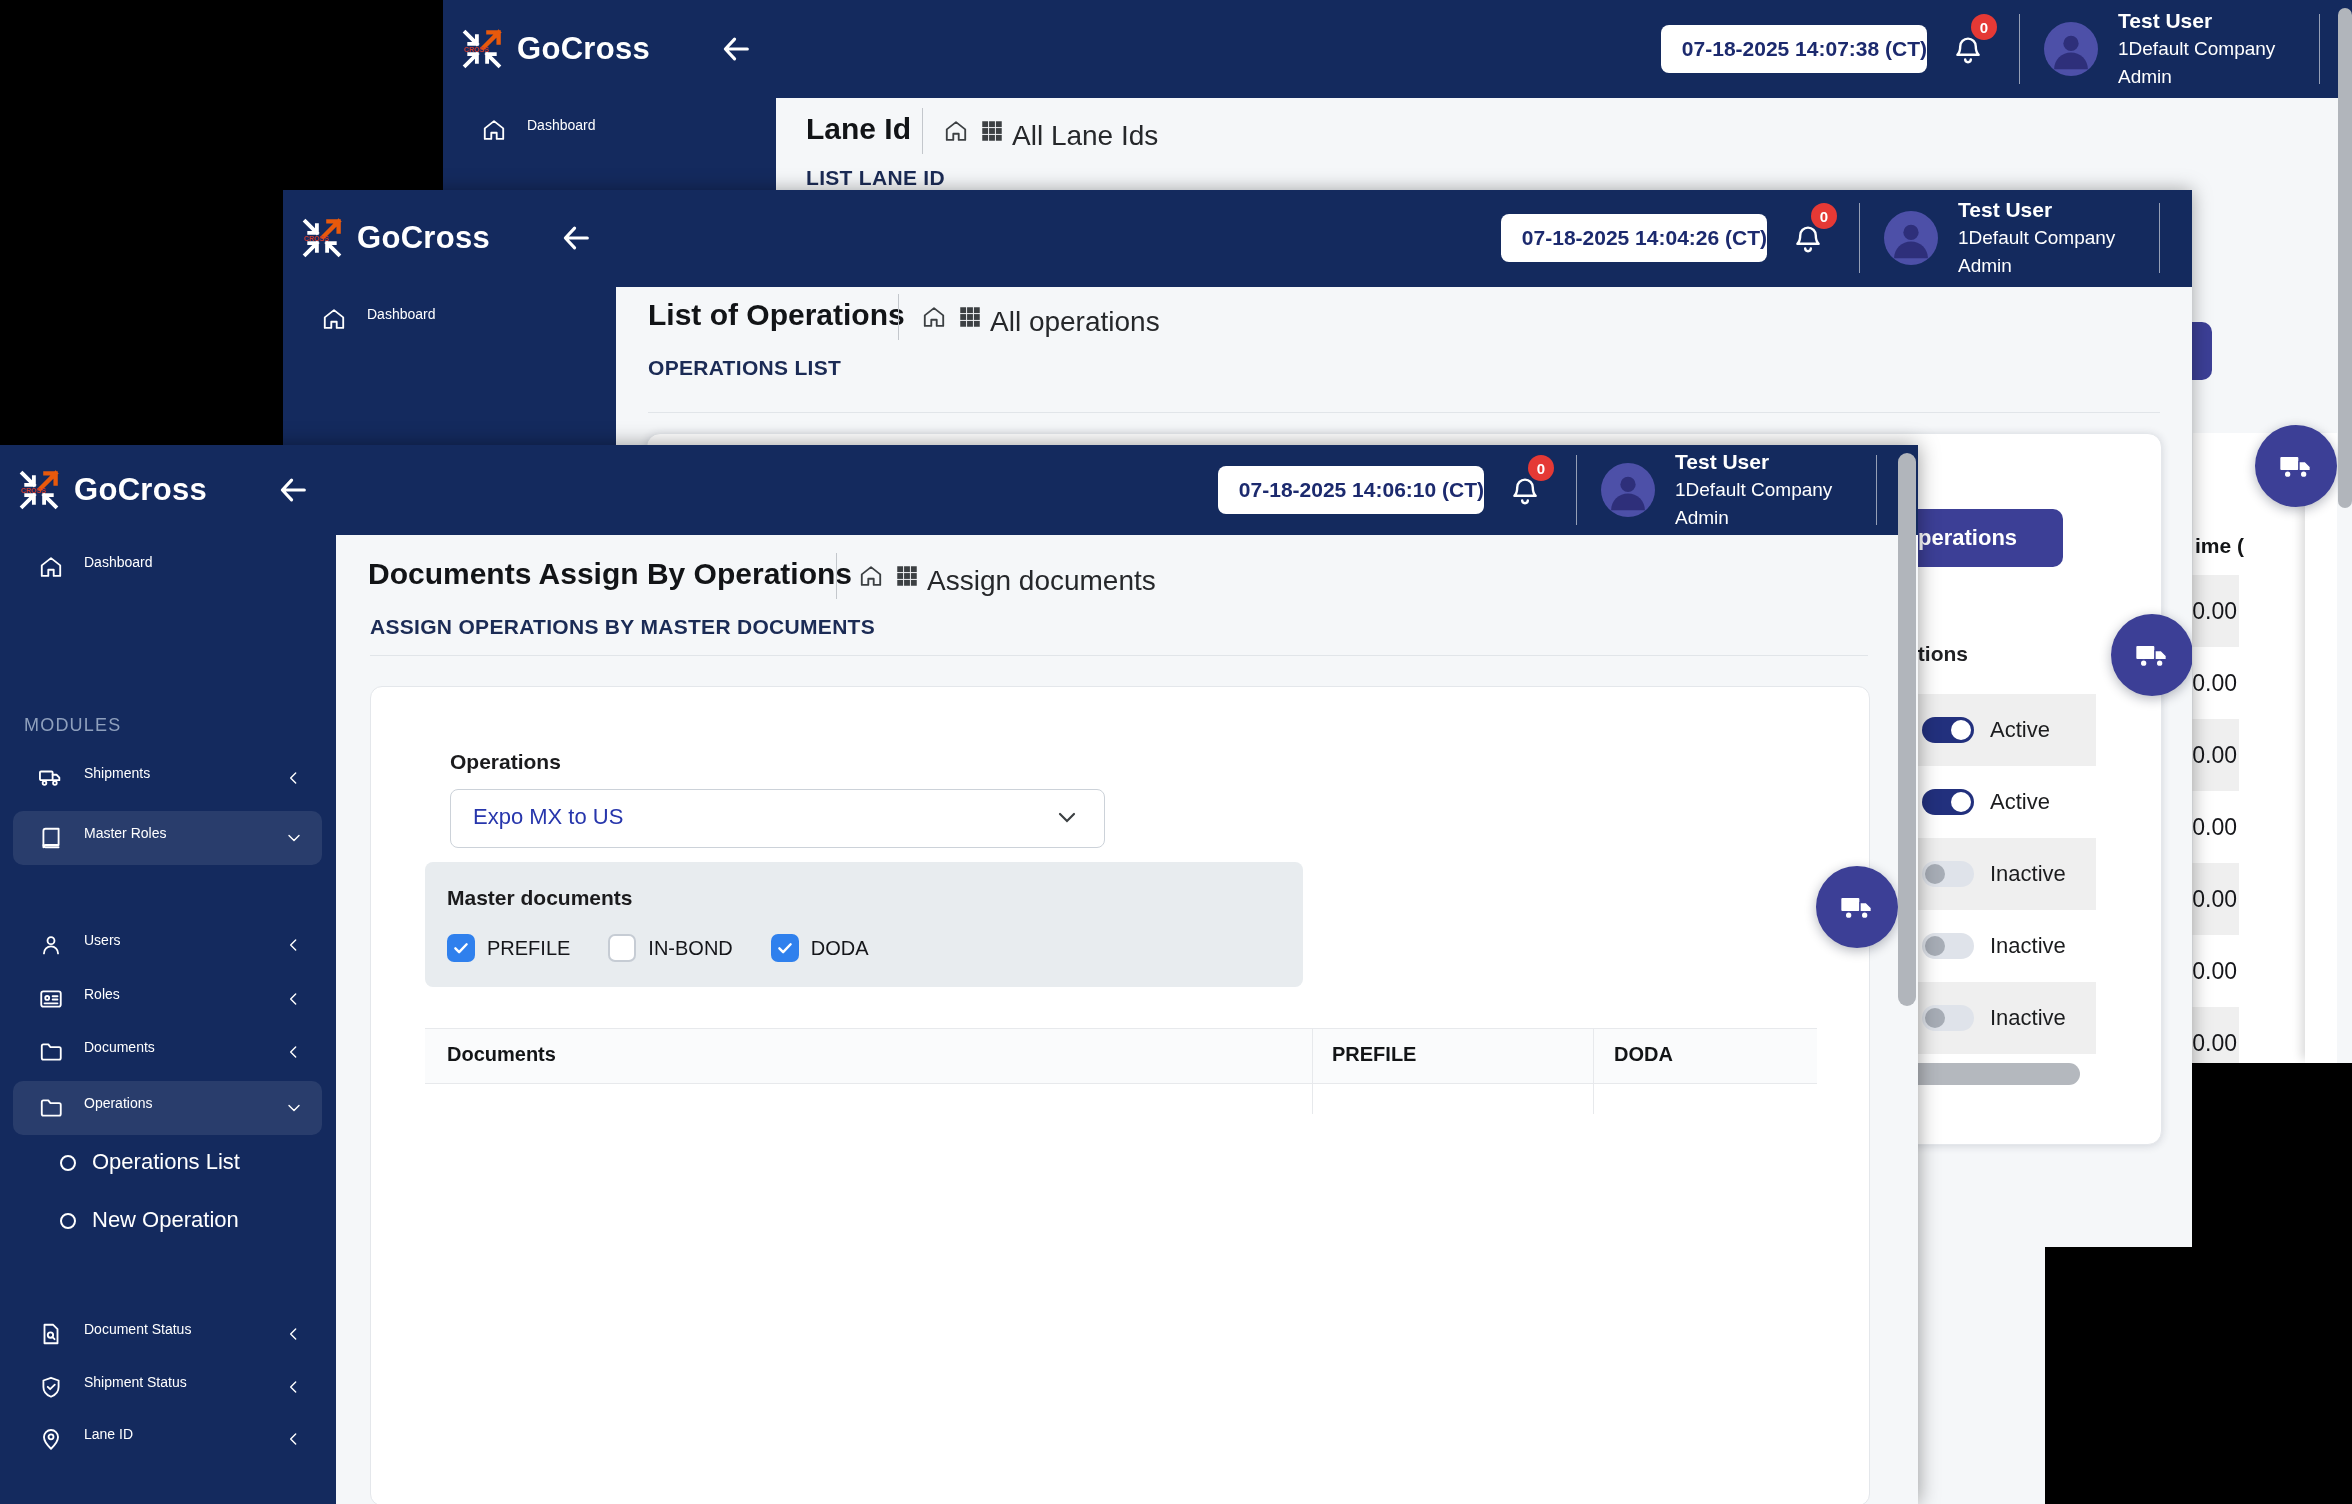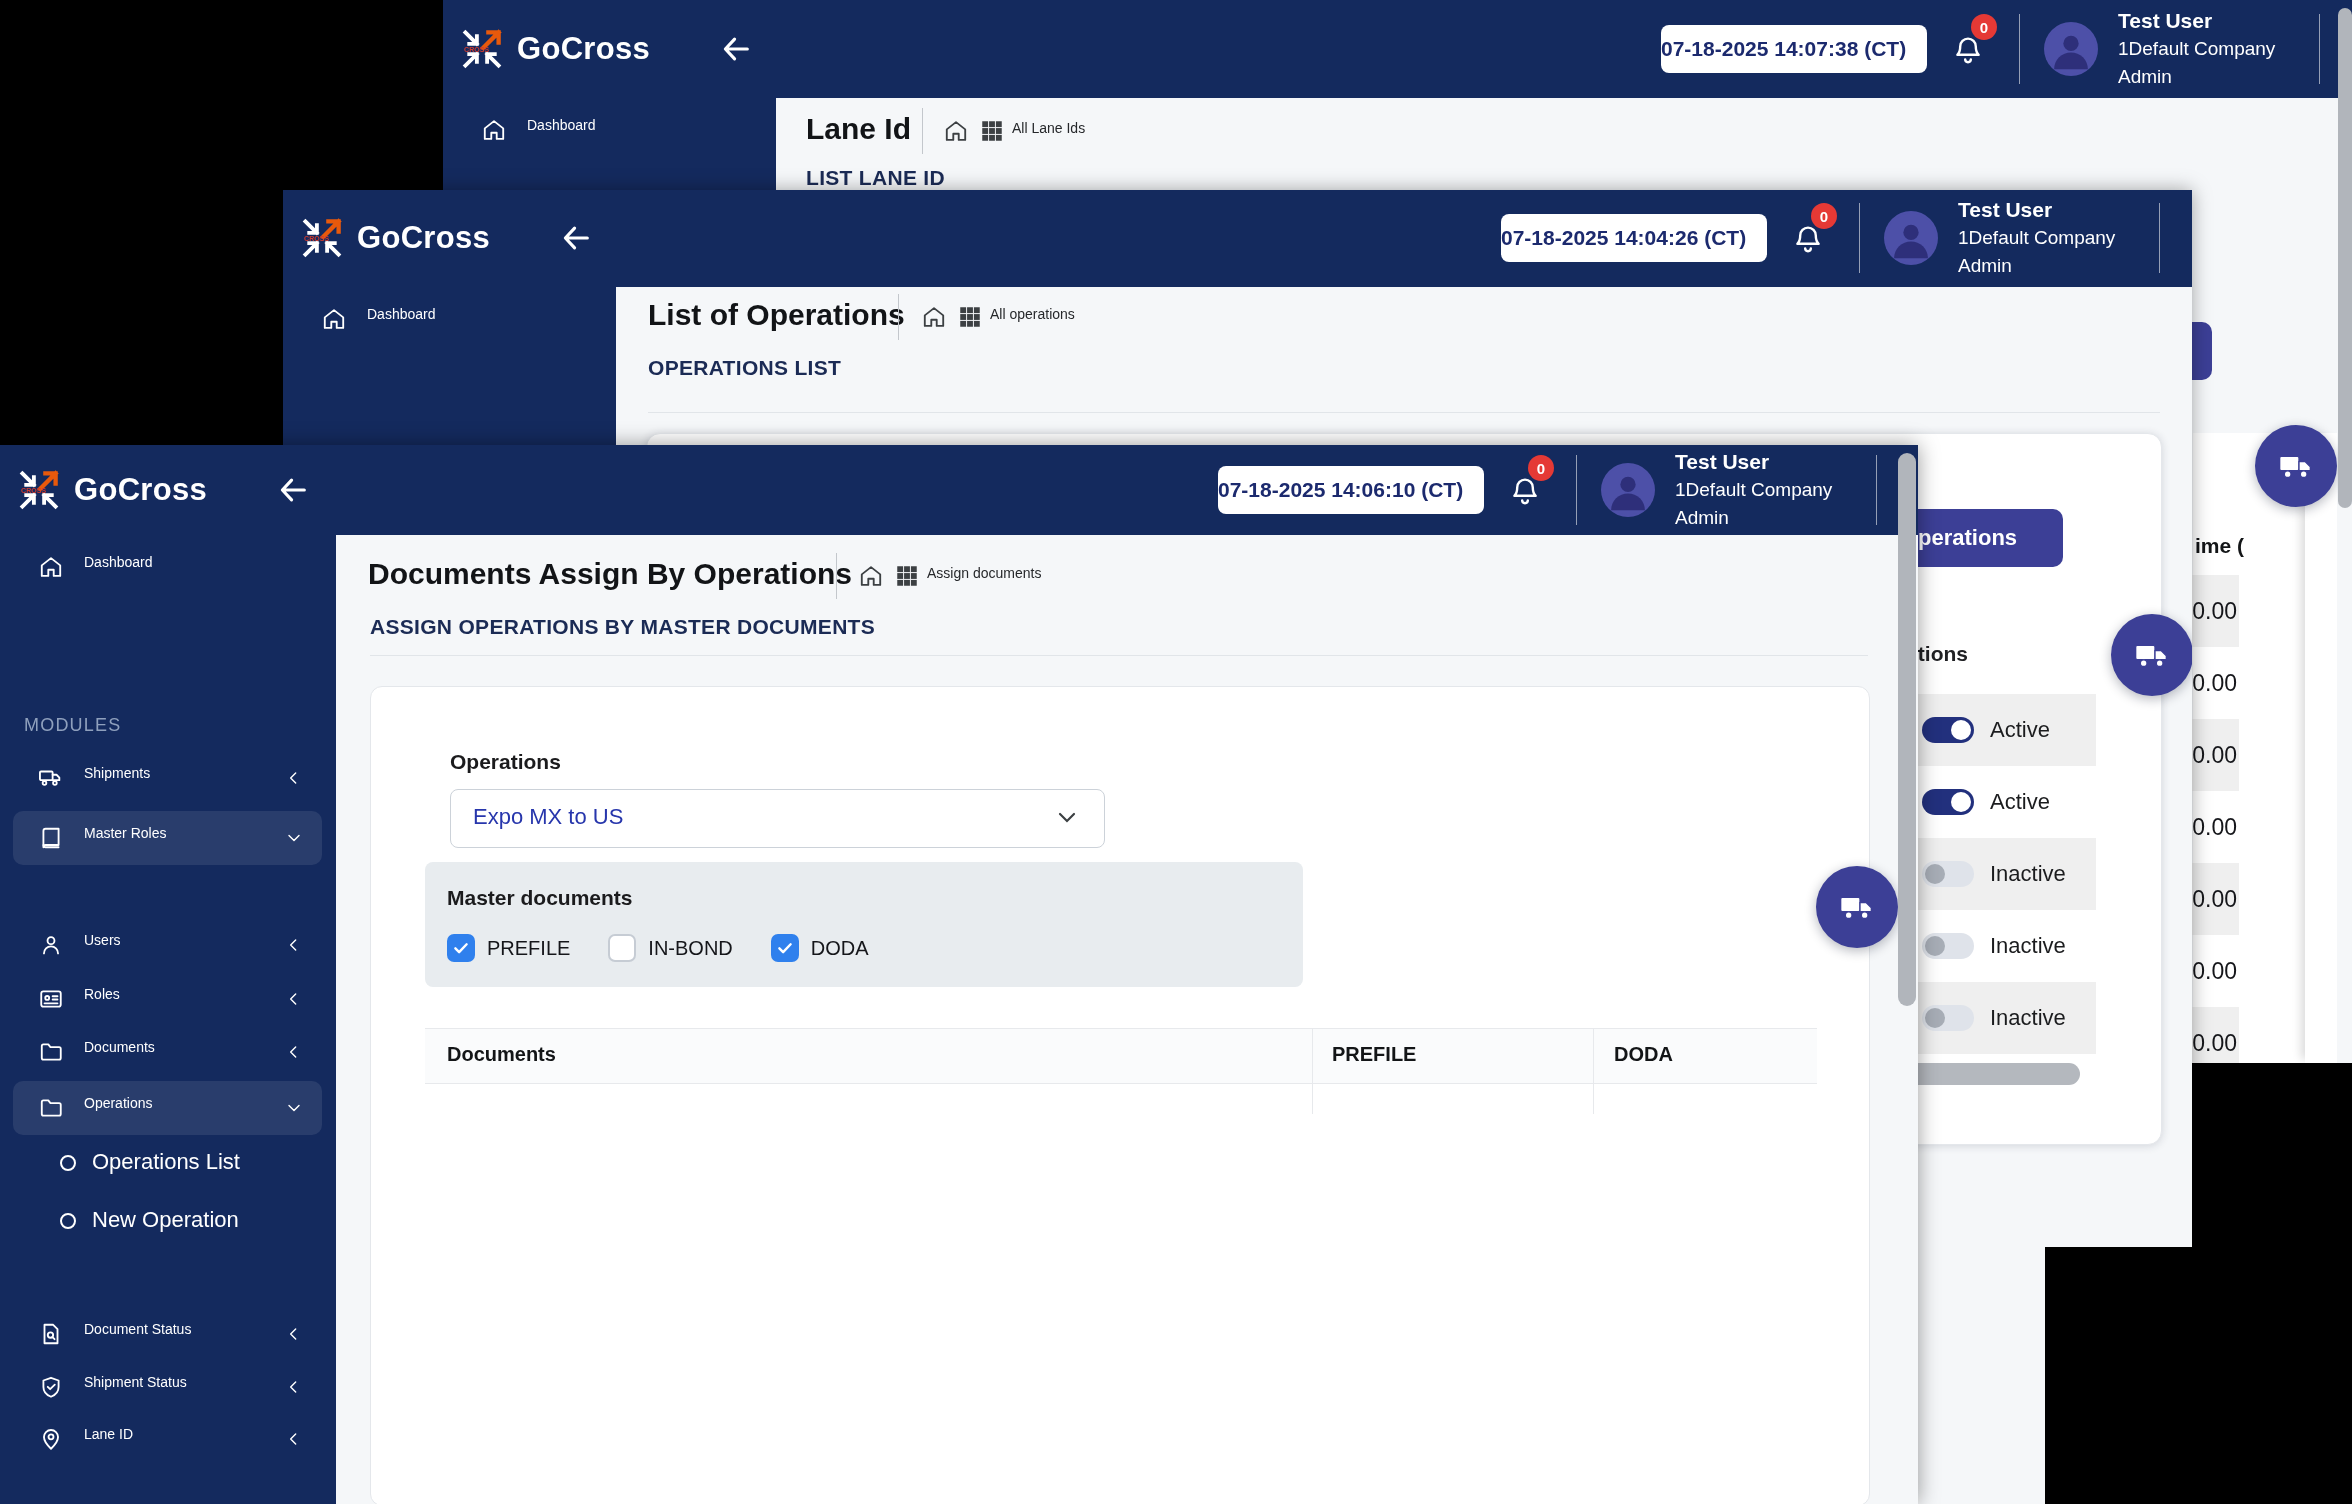--- a/index.html
+++ b/index.html
@@ -6,21 +6,21 @@
   body{width:2352px;height:1504px;background:#000;position:relative;overflow:hidden;
        font-family:"Liberation Sans","DejaVu Sans",sans-serif;color:#17181a}
   .abs{position:absolute}
   .win{position:absolute;overflow:hidden;background:#f5f7f9}
   .hdr{position:absolute;left:0;top:0;width:100%;background:#142a5e}
   .brandcell{position:absolute;left:0;top:0;border-bottom:1px solid #0b2150;background:#142a5e}
   .brandtxt{position:absolute;left:74px;font-size:31px;font-weight:800;color:#fff;letter-spacing:.3px}
   .logo{position:absolute;left:16px;width:46px;height:46px}
   .backbtn{position:absolute;left:276px;width:34px;height:34px;color:#fff;cursor:pointer}
   .pill{position:absolute;left:1218px;width:266px;height:48px;background:#fff;border-radius:8px;
-        display:flex;align-items:center;justify-content:flex-start;font-size:21px;font-weight:700;color:#1c2a6e}
+        display:flex;align-items:center;justify-content:flex-end;font-size:21px;font-weight:700;color:#1c2a6e}
   .bell{position:absolute;left:1508px;width:34px;height:34px;color:#fff}
   .badge{position:absolute;left:1528px;width:26px;height:26px;border-radius:50%;background:#e53935;
          color:#fff;font-size:15px;font-weight:700;display:flex;align-items:center;justify-content:center}
   .vdiv{position:absolute;width:1px;background:rgba(255,255,255,.55)}
   .avatar{position:absolute;left:1601px;width:54px;height:54px;border-radius:50%;background:#4d50a8;overflow:hidden}
   .utext{position:absolute;left:1675px;color:#fff;width:240px;line-height:28px}
   .uname{font-size:21px;font-weight:700}
   .uline{font-size:19px}
   .sbar{position:absolute;left:0;background:#142a5e}
   .sitem{position:absolute;left:0;width:333px;height:52px;color:#fff;cursor:pointer}
@@ -31,21 +31,21 @@
   .slabel{position:absolute;left:84px;top:13px;font-size:14px;font-weight:500}
   .shl .slabel,.shl .sicon{left:71px}
   .shl .sicon{left:25px}
   .schev{position:absolute;left:284px;top:16px;width:20px;height:20px;color:#fff}
   .sbullet{position:absolute;left:60px;top:19px;width:12px;height:12px;border:2px solid #fff;border-radius:50%}
   .sublabel{position:absolute;left:92px;top:13px;font-size:22px;font-weight:500}
   .smodules{position:absolute;left:24px;color:#8fa0bd;font-size:18px;letter-spacing:1.2px;font-weight:500}
   .ptitle{position:absolute;font-size:30px;font-weight:700;color:#121417}
   .crumbdiv{position:absolute;width:1px;background:#c3c7cc}
   .cicon{position:absolute;width:26px;height:26px;color:#3c4043}
-  .crumbtxt{position:absolute;font-size:14px;color:#26282b}
+  .crumbtxt{position:absolute;font-size:28px;color:#26282b}
   .sectitle{position:absolute;font-size:21px;font-weight:700;color:#1b2b55;letter-spacing:.3px}
   .hline{position:absolute;height:1px;background:#e1e5e9}
   .card{position:absolute;background:#fff;border:1px solid #e4e7eb;border-radius:12px}
   .fab{position:absolute;width:82px;height:82px;border-radius:50%;background:#3c3f96;
        box-shadow:0 3px 12px rgba(10,15,40,.3);display:flex;align-items:center;justify-content:center;cursor:pointer}
   .vthumb{position:absolute;background:#b1b5bb;border-radius:9px}
   .btn{position:absolute;background:#3c3f96;border-radius:10px;color:#fff;font-size:22px;font-weight:700;
        display:flex;align-items:center;justify-content:center;cursor:pointer}
   .trow{position:absolute;left:1400px;width:413px;height:72px}
   .trow.gray,.ncell.gray{background:#efefef}

